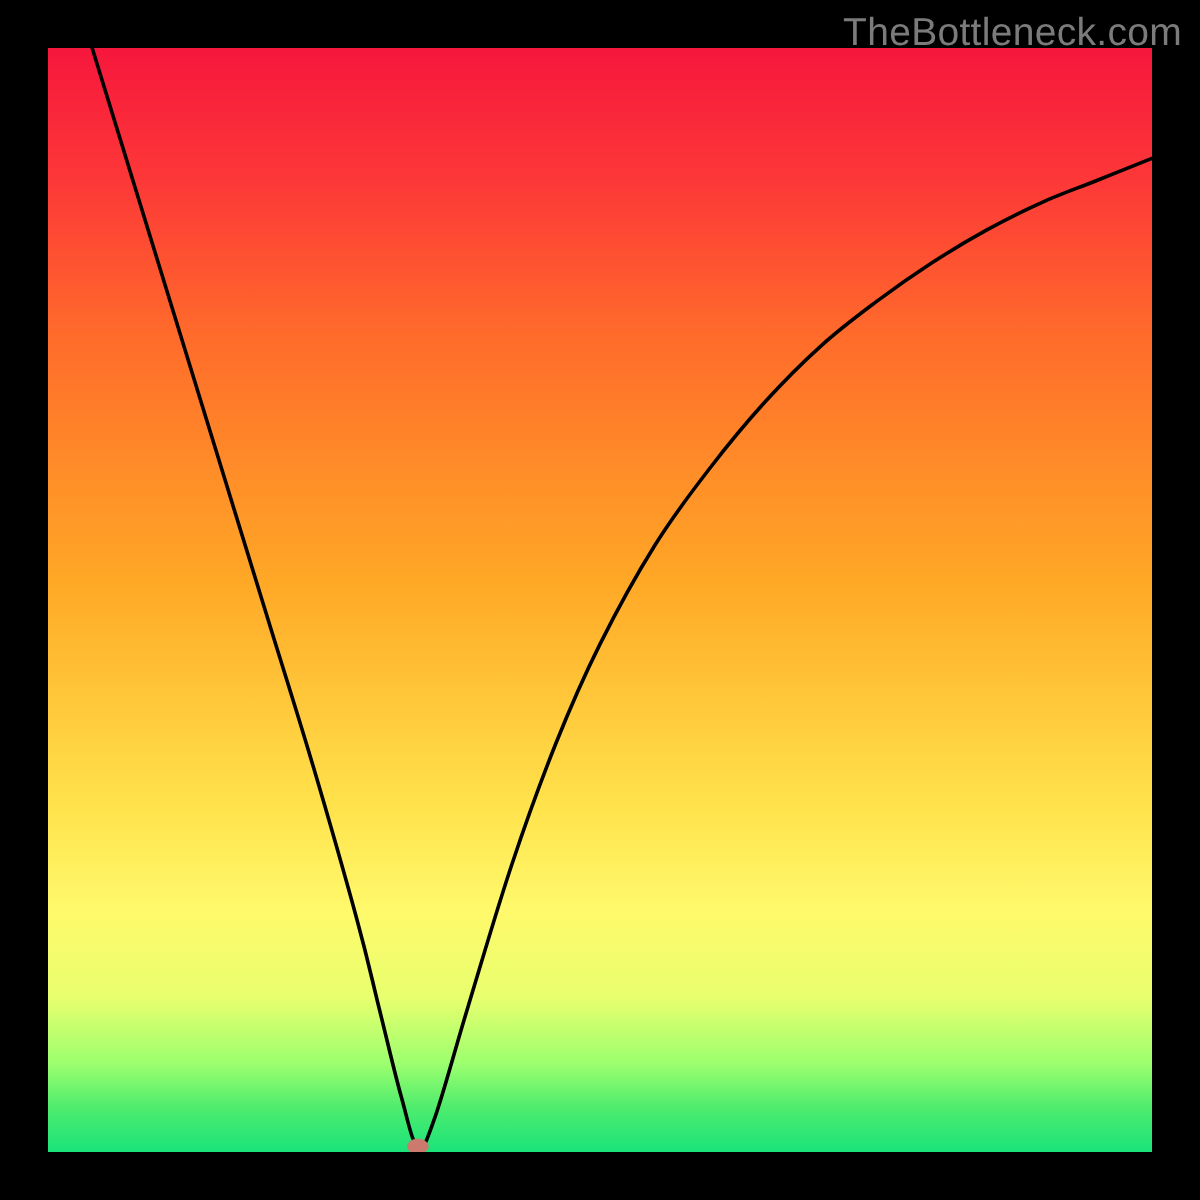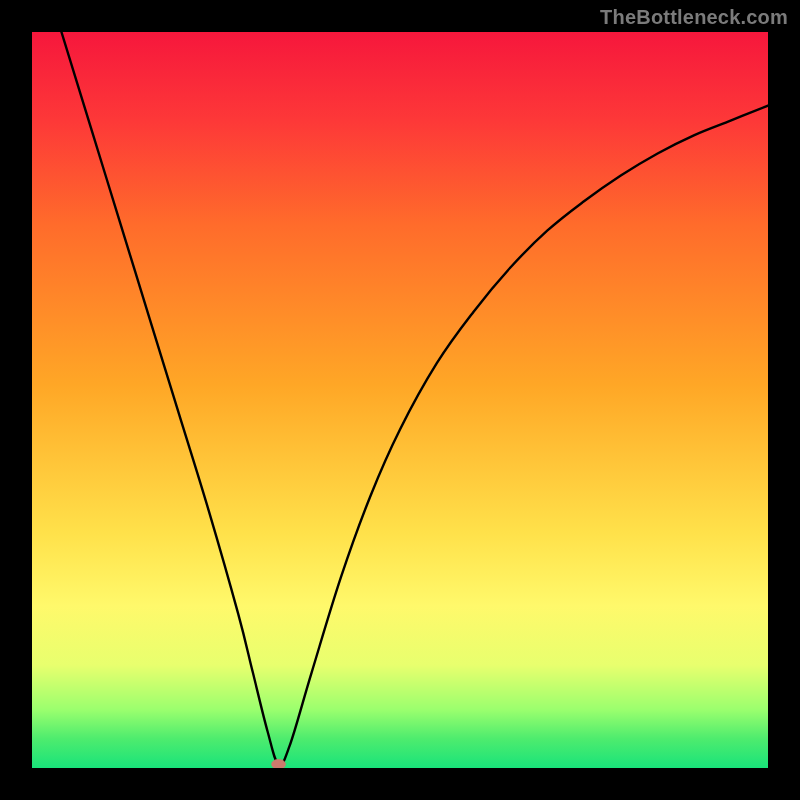--- a/index.html
+++ b/index.html
@@ -35,23 +35,23 @@
       #e8ff6e 86%,
       #9cff6e 92%,
       #4eec6e 96%,
       #19e37a 100%);
   }
   .watermark {
     position: absolute;
     top: 6px;
     right: 12px;
     color: #7b7b7b;
-    font-size: 20px;
+    font-size: 26px;
     letter-spacing: 0.2px;
-    font-weight: 700;
+    font-weight: 400;
   }
   svg.curve {
     position: absolute;
     top: 32px;
     left: 32px;
     width: 736px;
     height: 736px;
   }
 </style>
 </head>

